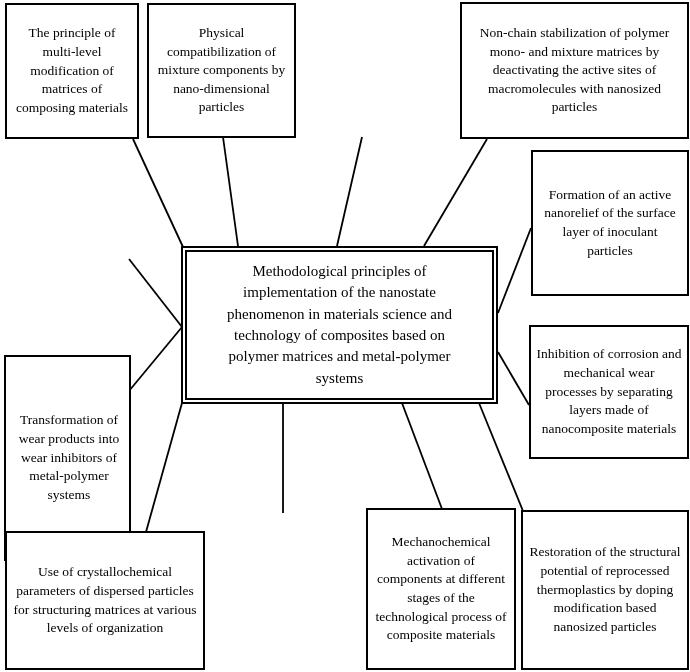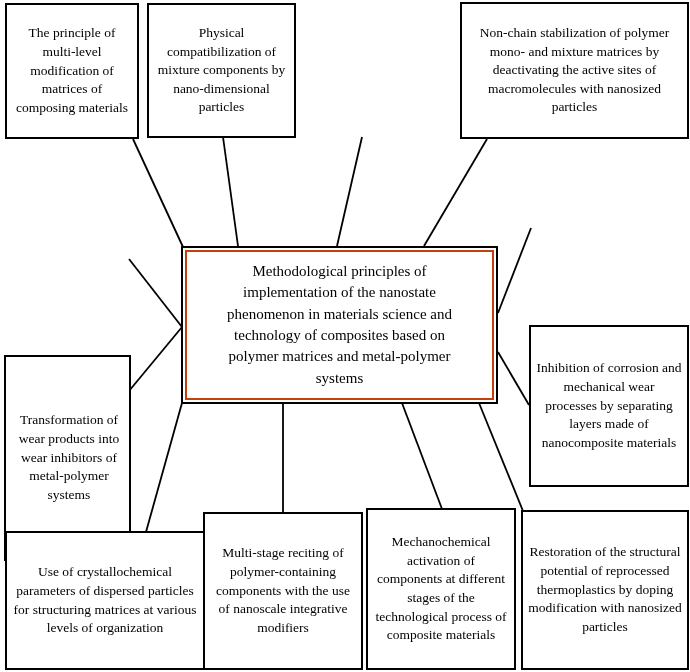--- a/index.html
+++ b/index.html
@@ -40,21 +40,21 @@
   
   .pos-top-1    { left: 5px;   top: 3px;   width: 134px; height: 136px; }
   .pos-top-2    { left: 147px; top: 3px;   width: 149px; height: 135px; }
   .pos-top-3    { left: 302px; top: 3px;   width: 151px; height: 134px; }
   .pos-top-4    { left: 460px; top: 2px;   width: 229px; height: 137px; }
   
   .pos-left-1   { left: 4px;   top: 150px; width: 126px; height: 193px; }
   .pos-left-2   { left: 4px;   top: 355px; width: 127px; height: 206px; padding-left: 8px; }
   
   .pos-right-1  { left: 531px; top: 150px; width: 158px; height: 146px; }
-  .pos-right-2  { left: 529px; top: 325px; width: 160px; height: 162px; }
+  .pos-right-2  { left: 529px; top: 325px; width: 160px; height: 134px; }
   
   .pos-bottom-1 { left: 5px;   top: 531px; width: 200px; height: 139px; }
   .pos-bottom-2 { left: 203px; top: 512px; width: 160px; height: 158px; }
   .pos-bottom-3 { left: 366px; top: 508px; width: 150px; height: 162px; }
   .pos-bottom-4 { left: 521px; top: 510px; width: 168px; height: 160px; }
   
   .center-outer {
     position: absolute;
     box-sizing: border-box;
     left: 181px;
@@ -62,21 +62,21 @@
     width: 317px;
     height: 158px;
     border: 2px solid #000000;
     padding: 2px;
     background: #ffffff;
   }
   .center-inner {
     box-sizing: border-box;
     width: 100%;
     height: 100%;
-    border: 2px solid #c2410c;
+    border: 2px solid #000000;
     display: flex;
     align-items: center;
     justify-content: center;
     text-align: center;
     font-size: 15px;
     line-height: 1.42;
     padding: 4px 22px;
   }
   .center-inner span {
     display: block;
@@ -110,35 +110,35 @@
     <span>Physical compatibilization of mixture components by nano-dimensional particles</span>
   </div>
   <div class="node pos-top-4">
     <span>Non-chain stabilization of polymer mono- and mixture matrices by deactivating the active sites of macromolecules with nanosized particles</span>
   </div>
 
   <div class="node pos-left-2">
     <span>Transformation of wear products into wear inhibitors of metal-polymer systems</span>
   </div>
 
+  <div class="node pos-right-1">
+    <span>Formation of an active nanorelief of the surface layer of inoculant particles</span>
+  </div>
   <div class="node pos-right-2">
     <span>Inhibition of corrosion and mechanical wear processes by separating layers made of nanocomposite materials</span>
   </div>
 
   <div class="node pos-bottom-1">
     <span>Use of crystallochemical parameters of dispersed particles for structuring matrices at various levels of organization</span>
   </div>
-  <div class="node pos-bottom-2">
-    <span>Multi-stage reciting of polymer-containing components with the use of nanoscale integrative modifiers</span>
-  </div>
   <div class="node pos-bottom-3">
     <span>Mechanochemical activation of components at different stages of the technological process of composite materials</span>
   </div>
   <div class="node pos-bottom-4">
-    <span>Restoration of the structural potential of reprocessed thermoplastics by doping modification with nanosized particles</span>
+    <span>Restoration of the structural potential of reprocessed thermoplastics by doping modification based nanosized particles</span>
   </div>
 
   <div class="center-outer">
     <div class="center-inner">
       <span>Methodological principles of implementation of the nanostate phenomenon in materials science and technology of composites based on polymer matrices and metal-polymer systems</span>
     </div>
   </div>
 
 </div>
 

